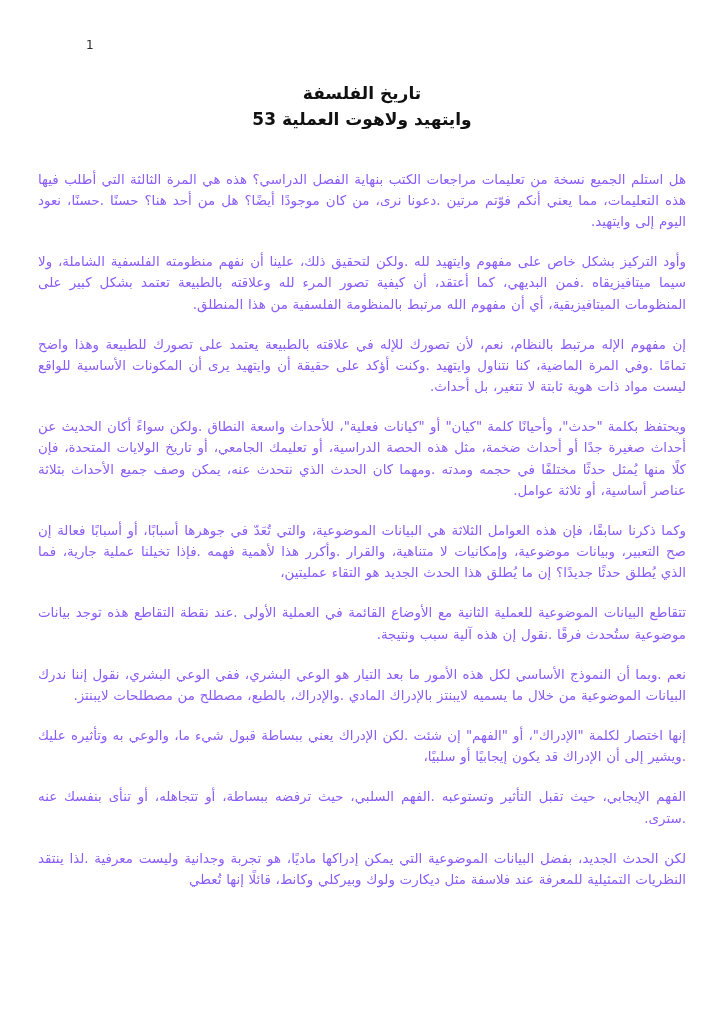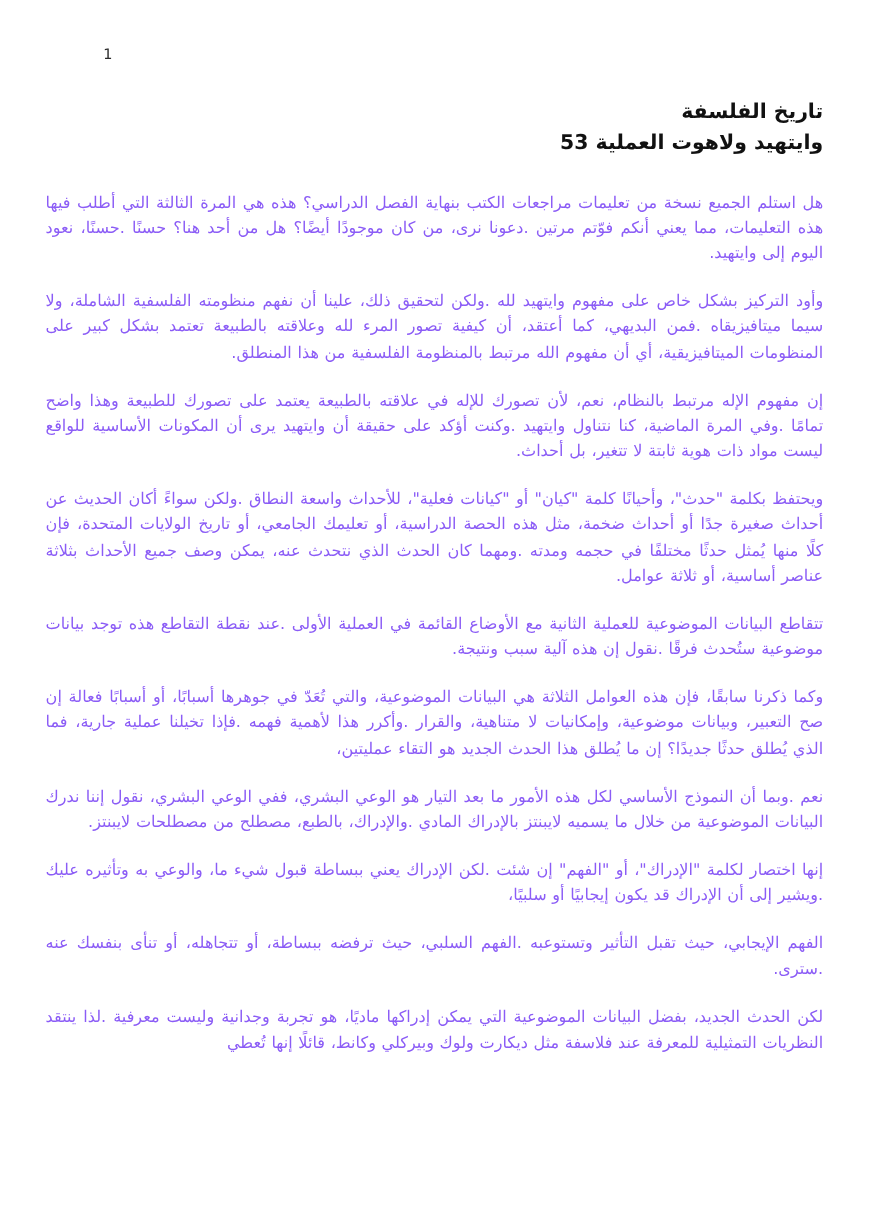--- a/index.html
+++ b/index.html
@@ -25,22 +25,22 @@
   }
   .page-number {
     position: absolute;
     top: 38px;
     left: 86px;
     direction: ltr;
     font-size: 12px;
     color: #2a2a2a;
   }
   .title-block {
-    margin: 44px 0 26px 0;
-    text-align: right;
+    margin: 44px 0 36px 0;
+    text-align: center;
     font-weight: bold;
     font-size: 17px;
     line-height: 1.55;
     color: #111111;
   }
   .body-text p {
     margin: 0 0 19px 0;
     font-size: 13.4px;
     line-height: 1.58;
     text-align: justify;
@@ -59,21 +59,21 @@
   <div class="title-block">
     <div>تاريخ الفلسفة</div>
     <div>وايتهيد ولاهوت العملية 53</div>
   </div>
 
   <div class="body-text">
     <p>هل استلم الجميع نسخة من تعليمات مراجعات الكتب بنهاية الفصل الدراسي؟ هذه هي المرة الثالثة التي أطلب فيها هذه التعليمات، مما يعني أنكم فوّتم مرتين .دعونا نرى، من كان موجودًا أيضًا؟ هل من أحد هنا؟ حسنًا .حسنًا، نعود اليوم إلى وايتهيد.</p>
     <p>وأود التركيز بشكل خاص على مفهوم وايتهيد لله .ولكن لتحقيق ذلك، علينا أن نفهم منظومته الفلسفية الشاملة، ولا سيما ميتافيزيقاه .فمن البديهي، كما أعتقد، أن كيفية تصور المرء لله وعلاقته بالطبيعة تعتمد بشكل كبير على المنظومات الميتافيزيقية، أي أن مفهوم الله مرتبط بالمنظومة الفلسفية من هذا المنطلق.</p>
     <p>إن مفهوم الإله مرتبط بالنظام، نعم، لأن تصورك للإله في علاقته بالطبيعة يعتمد على تصورك للطبيعة وهذا واضح تمامًا .وفي المرة الماضية، كنا نتناول وايتهيد .وكنت أؤكد على حقيقة أن وايتهيد يرى أن المكونات الأساسية للواقع ليست مواد ذات هوية ثابتة لا تتغير، بل أحداث.</p>
     <p>ويحتفظ بكلمة "حدث"، وأحيانًا كلمة "كيان" أو "كيانات فعلية"، للأحداث واسعة النطاق .ولكن سواءً أكان الحديث عن أحداث صغيرة جدًا أو أحداث ضخمة، مثل هذه الحصة الدراسية، أو تعليمك الجامعي، أو تاريخ الولايات المتحدة، فإن كلًا منها يُمثل حدثًا مختلفًا في حجمه ومدته .ومهما كان الحدث الذي نتحدث عنه، يمكن وصف جميع الأحداث بثلاثة عناصر أساسية، أو ثلاثة عوامل.</p>
+    <p>وكما ذكرنا سابقًا، فإن هذه العوامل الثلاثة هي البيانات الموضوعية، والتي تُعَدّ في جوهرها أسبابًا، أو أسبابًا فعالة إن صح التعبير، وبيانات موضوعية، وإمكانيات لا متناهية، والقرار .وأكرر هذا لأهمية فهمه .فإذا تخيلنا عملية جارية، فما الذي يُطلق حدثًا جديدًا؟ إن ما يُطلق هذا الحدث الجديد هو التقاء عمليتين،</p>
     <p>تتقاطع البيانات الموضوعية للعملية الثانية مع الأوضاع القائمة في العملية الأولى .عند نقطة التقاطع هذه توجد بيانات موضوعية ستُحدث فرقًا .نقول إن هذه آلية سبب ونتيجة.</p>
-    <p>وكما ذكرنا سابقًا، فإن هذه العوامل الثلاثة هي البيانات الموضوعية، والتي تُعَدّ في جوهرها أسبابًا، أو أسبابًا فعالة إن صح التعبير، وبيانات موضوعية، وإمكانيات لا متناهية، والقرار .وأكرر هذا لأهمية فهمه .فإذا تخيلنا عملية جارية، فما الذي يُطلق حدثًا جديدًا؟ إن ما يُطلق هذا الحدث الجديد هو التقاء عمليتين،</p>
     <p>نعم .وبما أن النموذج الأساسي لكل هذه الأمور ما بعد التيار هو الوعي البشري، ففي الوعي البشري، نقول إننا ندرك البيانات الموضوعية من خلال ما يسميه لايبنتز بالإدراك المادي .والإدراك، بالطبع، مصطلح من مصطلحات لايبنتز.</p>
     <p>إنها اختصار لكلمة "الإدراك"، أو "الفهم" إن شئت .لكن الإدراك يعني ببساطة قبول شيء ما، والوعي به وتأثيره عليك .ويشير إلى أن الإدراك قد يكون إيجابيًا أو سلبيًا،</p>
     <p>الفهم الإيجابي، حيث تقبل التأثير وتستوعبه .الفهم السلبي، حيث ترفضه ببساطة، أو تتجاهله، أو تنأى بنفسك عنه .سترى.</p>
     <p>لكن الحدث الجديد، بفضل البيانات الموضوعية التي يمكن إدراكها ماديًا، هو تجربة وجدانية وليست معرفية .لذا ينتقد النظريات التمثيلية للمعرفة عند فلاسفة مثل ديكارت ولوك وبيركلي وكانط، قائلًا إنها تُعطي</p>
   </div>
 
 </div>
 
 </body></html>

